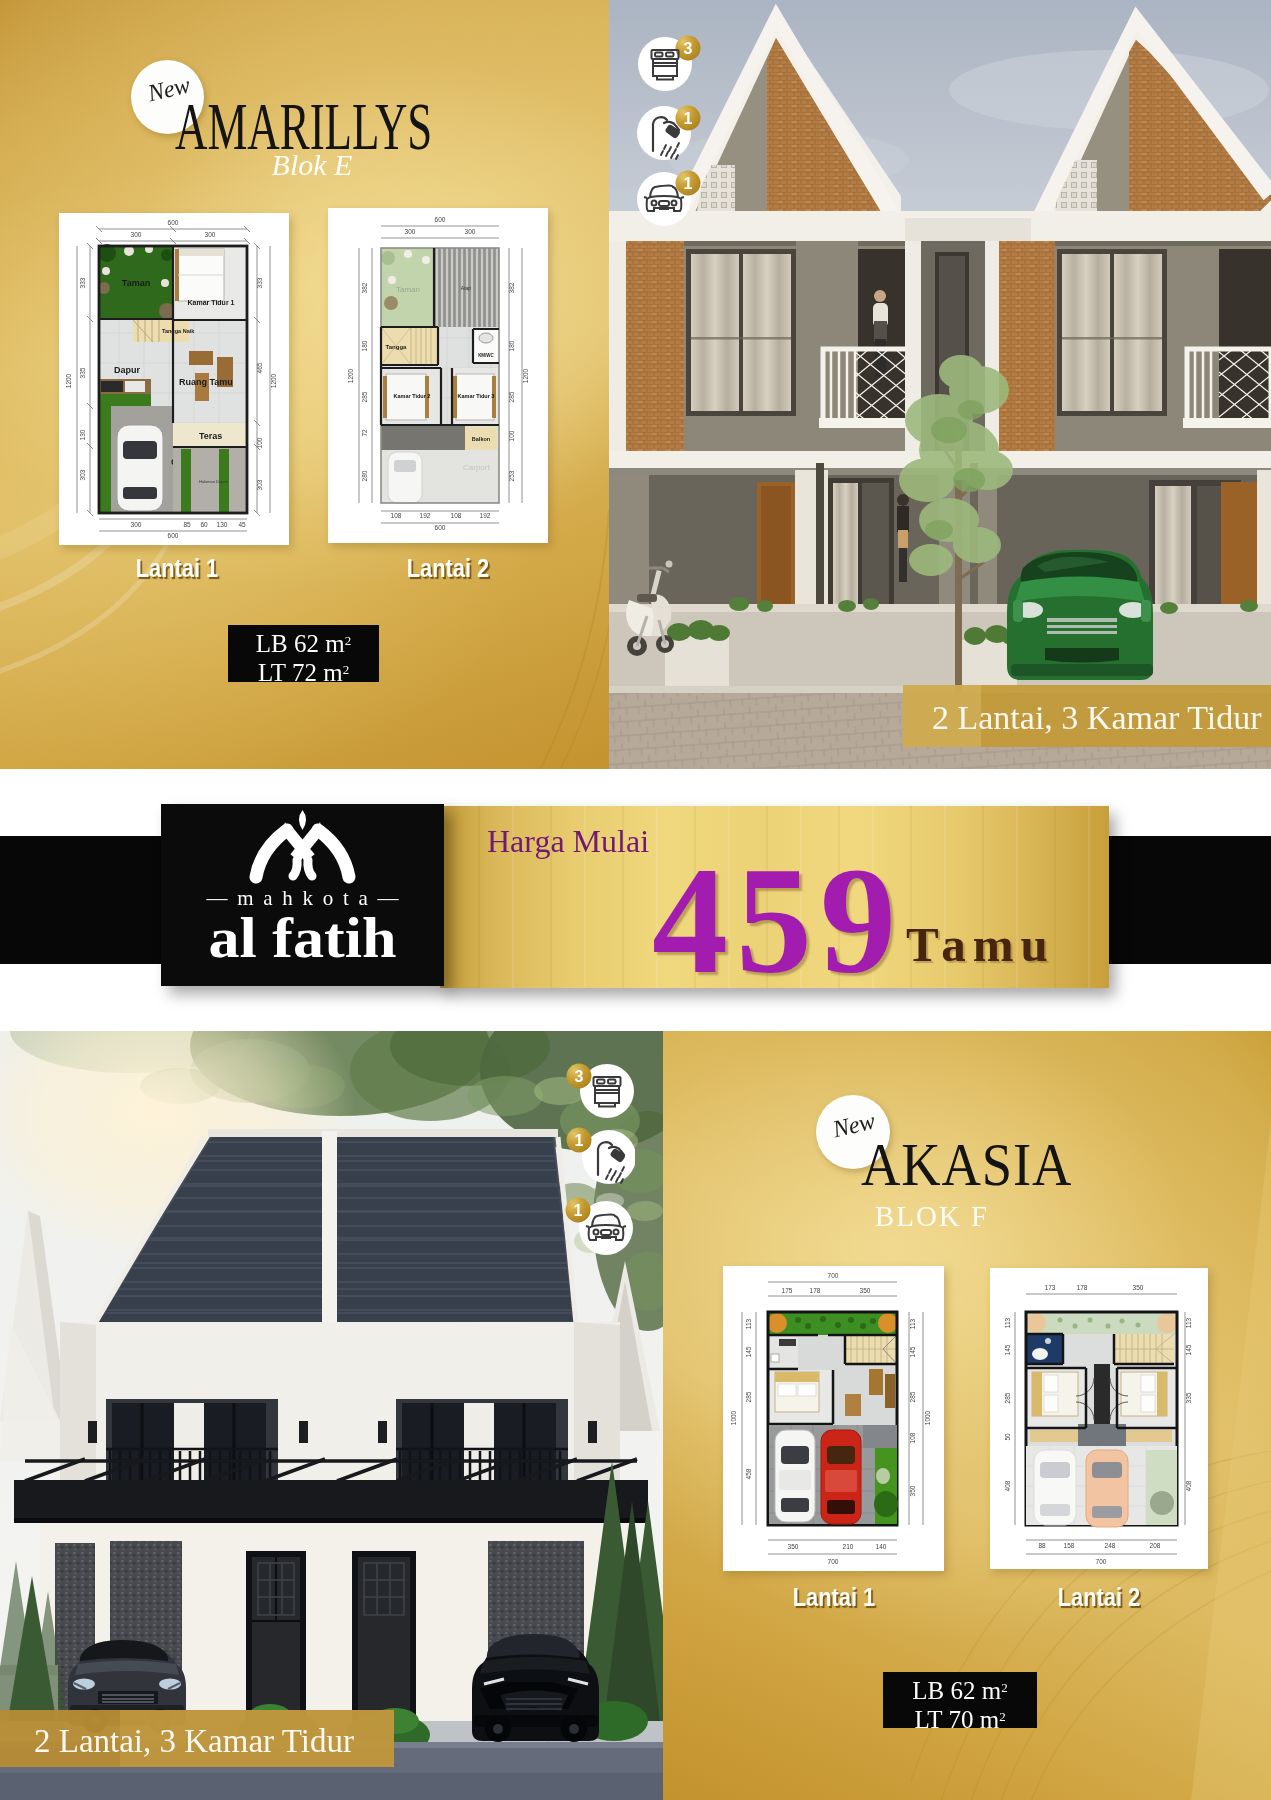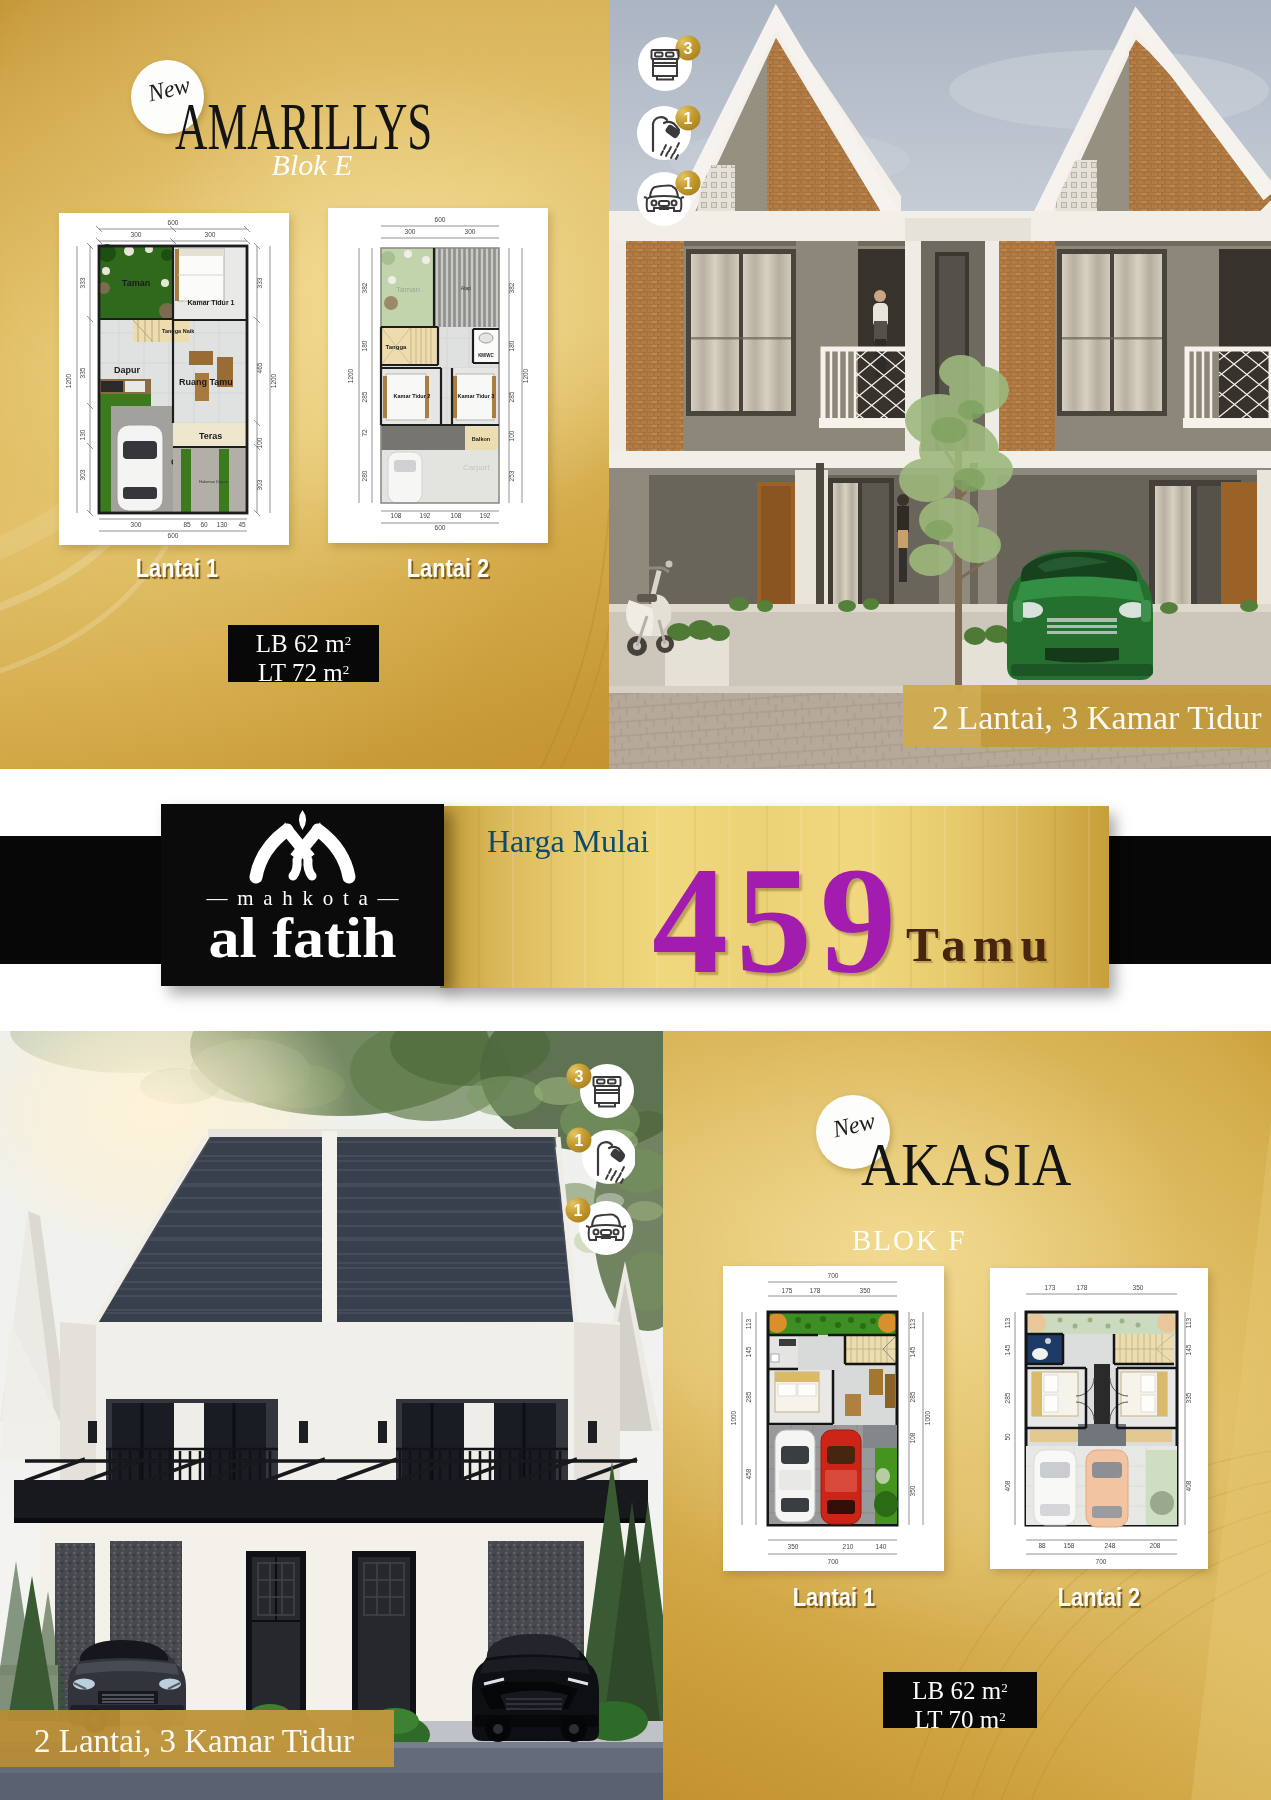--- a/index.html
+++ b/index.html
@@ -585,21 +585,21 @@
   <div class="abs" style="left:0;top:769px;width:1271px;height:262px;background:#ffffff;"></div>
 
   <div class="abs" style="left:0;top:836px;width:1271px;height:128px;background:#070707;"></div>
 
   <div class="abs" id="pricePanel" style="left:440px;top:806px;width:669px;height:182px;
      box-shadow:6px 8px 14px rgba(0,0,0,0.35);
      background:
        repeating-linear-gradient(90deg, rgba(255,255,255,0.10) 0 2px, rgba(255,255,255,0) 2px 38px, rgba(120,80,10,0.07) 38px 40px, rgba(255,255,255,0) 40px 72px),
        linear-gradient(90deg,#c29b35 0%,#d9b758 8%,#e8cc6f 20%,#f0d87e 34%,#ecd276 48%,#f1d87f 62%,#e6c96b 78%,#d4af4e 92%,#c79f3a 100%);"></div>
 
-  <div class="abs serif" style="left:487px;top:823px;font-size:32px;color:#0c4a6e;">Harga Mulai</div>
+  <div class="abs serif" style="left:487px;top:823px;font-size:32px;color:#701a75;">Harga Mulai</div>
 
   <div class="abs serif" style="left:652px;top:845px;font-size:152px;line-height:1;font-weight:bold;color:#a21caf;text-shadow:3px 3px 2px rgba(90,60,20,0.35);letter-spacing:8px;">459</div>
 
   <div class="abs serif" style="left:906px;top:916px;font-size:49px;font-weight:bold;color:#47250e;letter-spacing:7px;text-shadow:2px 2px 1px rgba(90,60,20,0.3);">Tamu</div>
 
   <div class="abs" id="logoPanel" style="left:161px;top:804px;width:283px;height:182px;background:#0b0b0b;box-shadow:8px 8px 14px rgba(0,0,0,0.35);"></div>
 
   <svg class="abs" style="left:161px;top:804px;" width="283" height="182" viewBox="0 0 283 182">
     <g stroke="#ffffff" fill="none">
 
@@ -918,21 +918,21 @@
     </g>
     <path d="M608,90 l-80,680 l80,0 z" fill="#e8cc79" opacity="0.35"></path>
   </svg>
 
   <div class="abs" style="left:816px;top:1095px;width:74px;height:74px;border-radius:50%;background:#fdfdfb;box-shadow:2px 3px 6px rgba(120,90,20,0.35);"></div>
 
   <div class="abs serif" style="left:823px;top:1112px;width:62px;text-align:center;font-size:24px;font-style:italic;color:#1c1c1c;transform:rotate(-13deg);">New</div>
 
   <div class="abs serif" style="left:861px;top:1129px;font-size:62px;color:#141414;letter-spacing:1px;transform:scaleX(0.88);transform-origin:left;white-space:nowrap;">AKASIA</div>
 
-  <div class="abs serif" style="left:852px;top:1200px;width:200px;font-size:29px;color:#fdfdf8;letter-spacing:2px;margin-top:24px;">BLOK F</div>
+  <div class="abs serif" style="left:832px;top:1200px;width:200px;text-align:center;font-size:29px;color:#fdfdf8;letter-spacing:2px;">BLOK F</div>
 
   <svg class="abs" style="left:723px;top:1266px;box-shadow:3px 4px 8px rgba(120,90,20,0.3);" width="221" height="305" viewBox="0 0 221 305">
     <rect width="221" height="305" fill="#ffffff"></rect>
 
     <rect x="45" y="46" width="129" height="213" fill="#d8dad9"></rect>
 
     <rect x="45" y="46" width="129" height="23" fill="#3e8f23"></rect>
     <circle cx="54" cy="57" r="10" fill="#d98f2a"></circle>
       <circle cx="165" cy="57" r="10" fill="#d98f2a"></circle>
     <g fill="#2c6b16">

